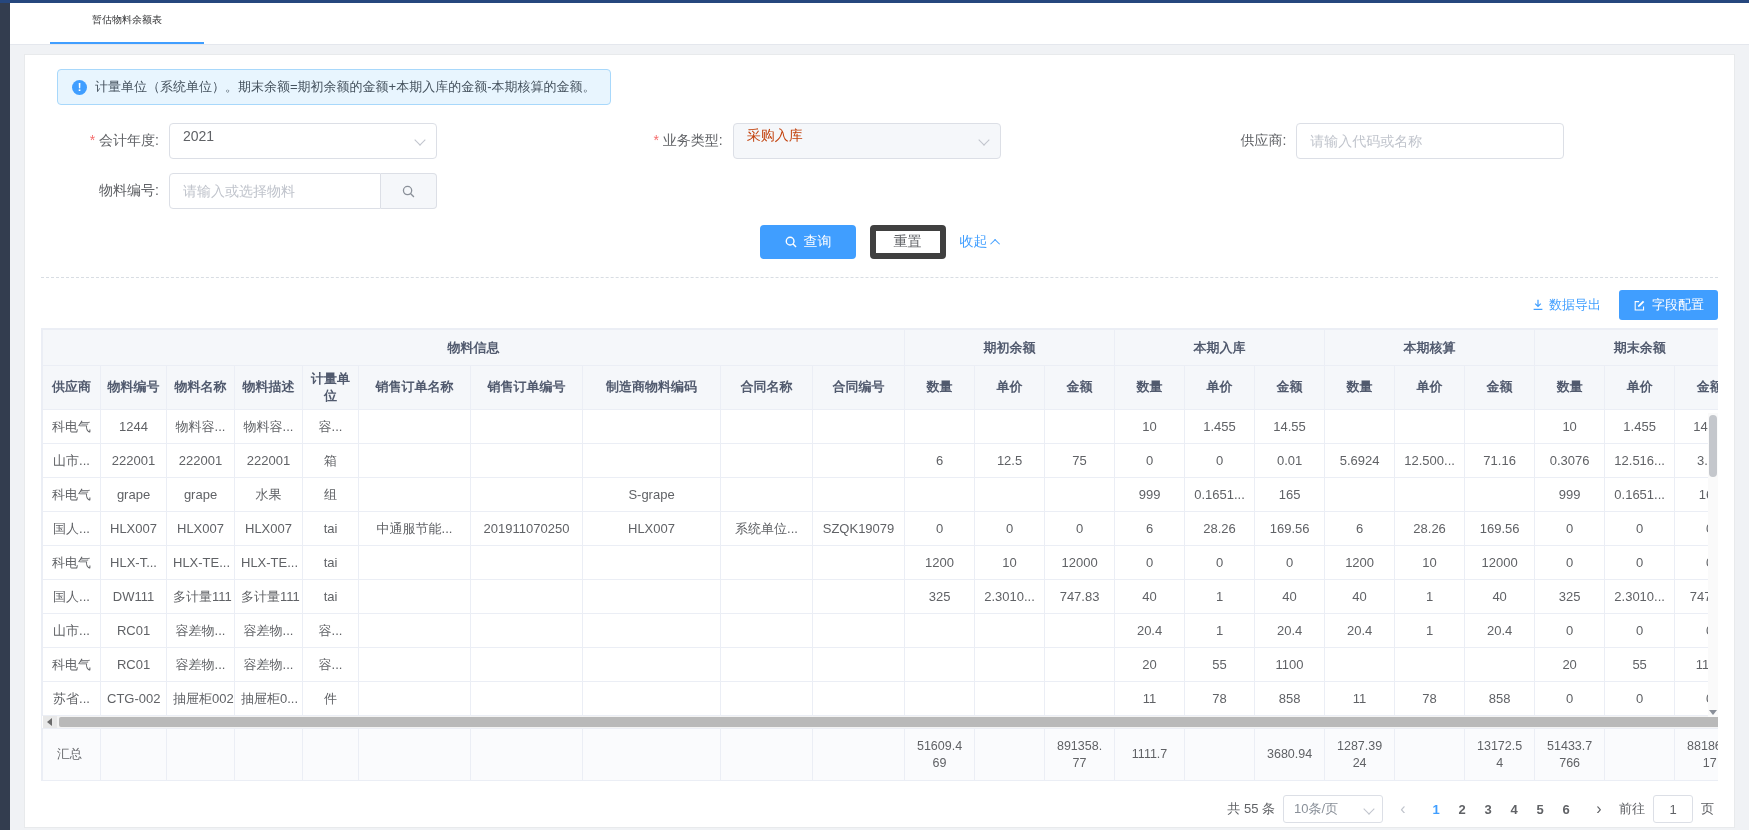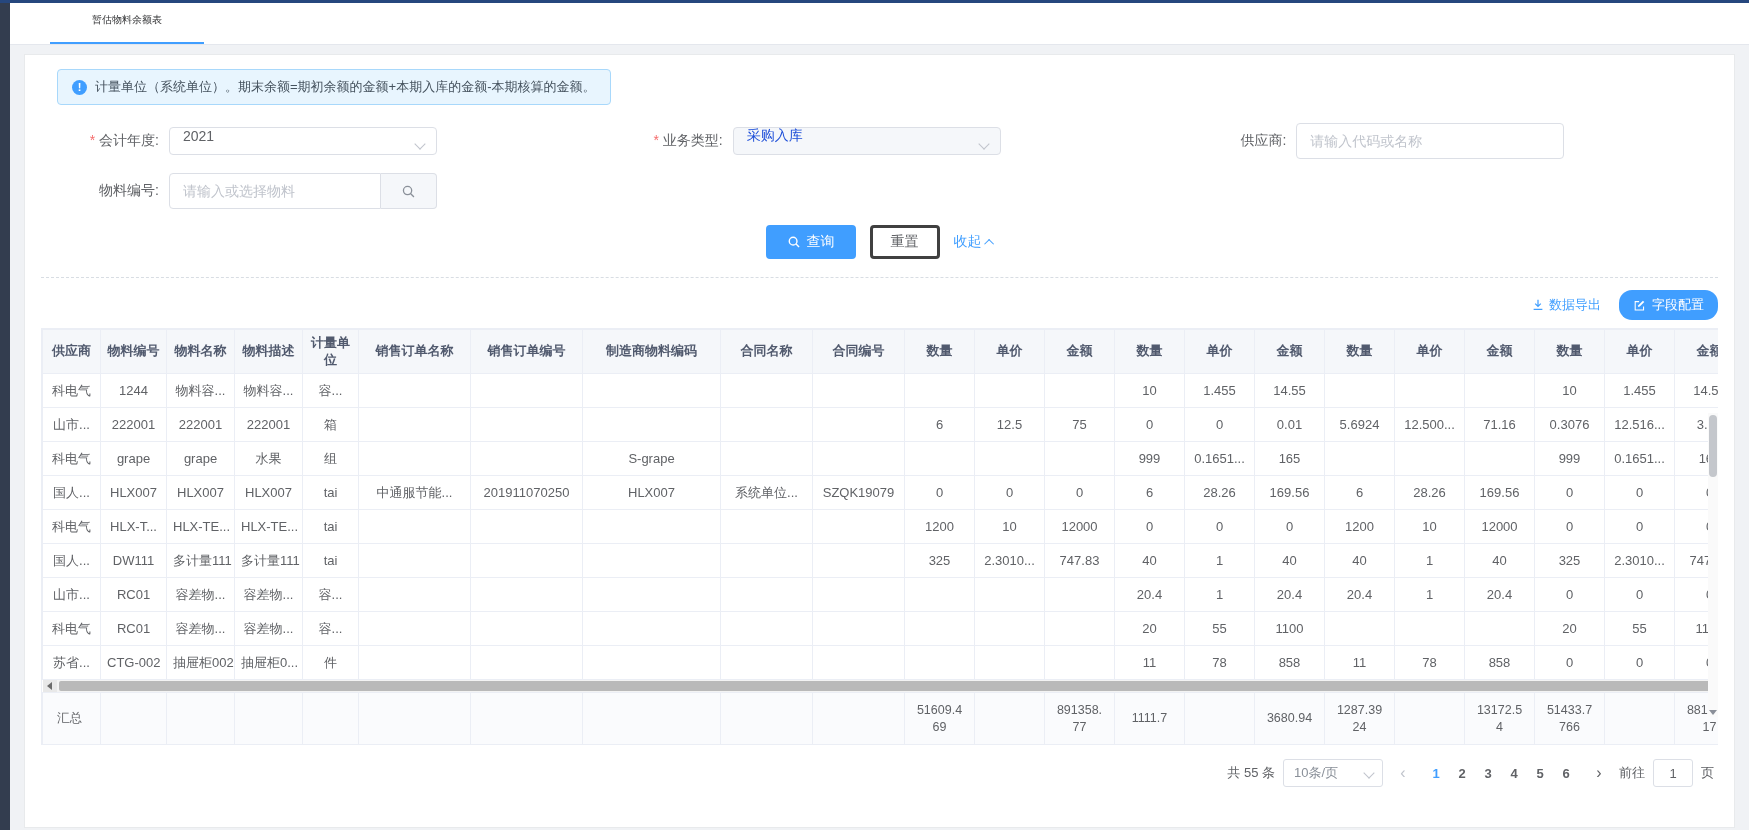--- a/index.html
+++ b/index.html
@@ -19,42 +19,42 @@
 
   
   .alert { display:inline-flex; align-items:center; gap:8px; background:#e8f5fe; border:1px solid #a8d8fb; border-radius:4px; padding:8px 14px; font-size:13px; color:#45525e; margin-left:16px;}
   .info-ic { width:15px; height:15px; border-radius:50%; background:#409eff; color:#fff; font-size:11px; font-weight:bold; display:inline-flex; align-items:center; justify-content:center; flex:none;}
 
   
   .form { margin-top:18px; display:grid; grid-template-columns:1fr 1fr 1fr; row-gap:14px;gap:14px;}
   .f-item { display:flex; align-items:center; height:36px;}
   .f-label { width:128px; text-align:right; font-size:14px; color:#606266; padding-right:10px; flex:none;}
   .f-label.required::before { content:"* "; color:#f56c6c;}
-  .control { position:relative; width:268px; height:28px; border:1px solid #dcdfe6; border-radius:4px; background:#fff; display:flex; align-items:center; padding:0 28px 10px 13px; font-size:14px; color:#606266; cursor:pointer;}
-  .control.disabled { background:#f5f7fa; color:#1d4ed8; cursor:not-allowed;}
+  .control { position:relative; width:268px; height:36px; border:1px solid #dcdfe6; border-radius:4px; background:#fff; display:flex; align-items:center; padding:0 28px 10px 13px; font-size:14px; color:#606266; cursor:pointer;}
+  .control.disabled { background:#f5f7fa; color:#c2410c; cursor:not-allowed;}
   .chev { width:8px; height:8px; border-right:1.4px solid #c0c4cc; border-bottom:1.4px solid #c0c4cc; transform:rotate(45deg); position:absolute; right:12px; top:12px;}
   .inp { width:268px; height:36px; border:1px solid #dcdfe6; border-radius:4px; padding:0 13px; font-size:14px; color:#606266; outline:none; font-family:inherit;}
   .inp::placeholder { color:#c0c4cc;}
   .inp-group { display:flex; width:268px;}
   .inp-group .inp { width:212px; border-radius:4px 0 0 4px;}
   .inp-btn { width:56px; height:36px; background:#f5f7fa; border:1px solid #dcdfe6; border-left:none; border-radius:0 4px 4px 0; display:flex; align-items:center; justify-content:center; color:#8a9099; cursor:pointer;}
 
   
   .btn-row { display:flex; justify-content:center; align-items:center; gap:14px; margin-top:16px;}
-  .btn { height:34px; padding:0 18px; border-radius:4px; font-size:14px; display:inline-flex; align-items:center; gap:6px; cursor:pointer; border:3px solid #404040; background:#fff; color:#606266; font-family:inherit;}
+  .btn { height:34px; padding:0 18px; border-radius:4px; font-size:14px; display:inline-flex; align-items:center; gap:6px; cursor:pointer; border:6px solid #404040; background:#fff; color:#606266; font-family:inherit;}
   .btn.primary { background:#409eff; border-color:#409eff; color:#fff;}
   .link { color:#409eff; font-size:14px; display:inline-flex; align-items:center; gap:5px; cursor:pointer;}
   .chev-up { width:7px; height:7px; border-left:1.5px solid #409eff; border-top:1.5px solid #409eff; transform:rotate(45deg) translateY(2px);}
 
   .dashed { border-top:1px dashed #d8dde3; margin-top:18px;}
 
   
   .toolbar { display:flex; justify-content:flex-end; align-items:center; gap:18px; margin-top:12px;}
   .tool-link { color:#409eff; font-size:13px; display:inline-flex; align-items:center; gap:4px; cursor:pointer;}
-  .btn-config { height:30px; padding:0 14px; background:#409eff; color:#fff; border:none; border-radius:13px; font-size:13px; display:inline-flex; align-items:center; gap:6px; cursor:pointer; font-family:inherit;}
+  .btn-config { height:30px; padding:0 14px; background:#409eff; color:#fff; border:none; border-radius:3px; font-size:13px; display:inline-flex; align-items:center; gap:6px; cursor:pointer; font-family:inherit;}
 
   
   .table-wrap { margin-top:8px; overflow:hidden; position:relative; border-top:1px solid #ebeef5; border-left:1px solid #ebeef5;}
   table { border-collapse:collapse; table-layout:fixed; width:1702px;}
   th,td { border:1px solid #ebeef5; text-align:center; overflow:hidden; white-space:nowrap;}
   thead th { background:#f5f7fa; color:#515a6e; font-size:13px; font-weight:bold;}
   tr.group-row th { height:36px;}
   tr.cols-row th { height:44px; white-space:normal; line-height:1.25; padding:0 4px;}
   tbody td { height:34px; color:#606266; font-size:13px; padding:0 6px; background:#fff;}
   tr.hscroll-row td { height:12px; padding:0; border-left:none; border-right:none; background:#f3f3f3;}
@@ -191,20 +191,27 @@
             <col style="width:70px">
             <col style="width:70px">
             <col style="width:70px">
             <col style="width:70px">
             <col style="width:70px">
             <col style="width:70px">
             <col style="width:70px">
             <col style="width:70px">
           </colgroup>
           <thead>
+            <tr class="group-row">
+              <th colspan="10">物料信息</th>
+              <th colspan="3">期初余额</th>
+              <th colspan="3">本期入库</th>
+              <th colspan="3">本期核算</th>
+              <th colspan="3">期末余额</th>
+            </tr>
             <tr class="cols-row">
               <th>供应商</th>
               <th>物料编号</th>
               <th>物料名称</th>
               <th>物料描述</th>
               <th>计量单位</th>
               <th>销售订单名称</th>
               <th>销售订单编号</th>
               <th>制造商物料编码</th>
               <th>合同名称</th>

